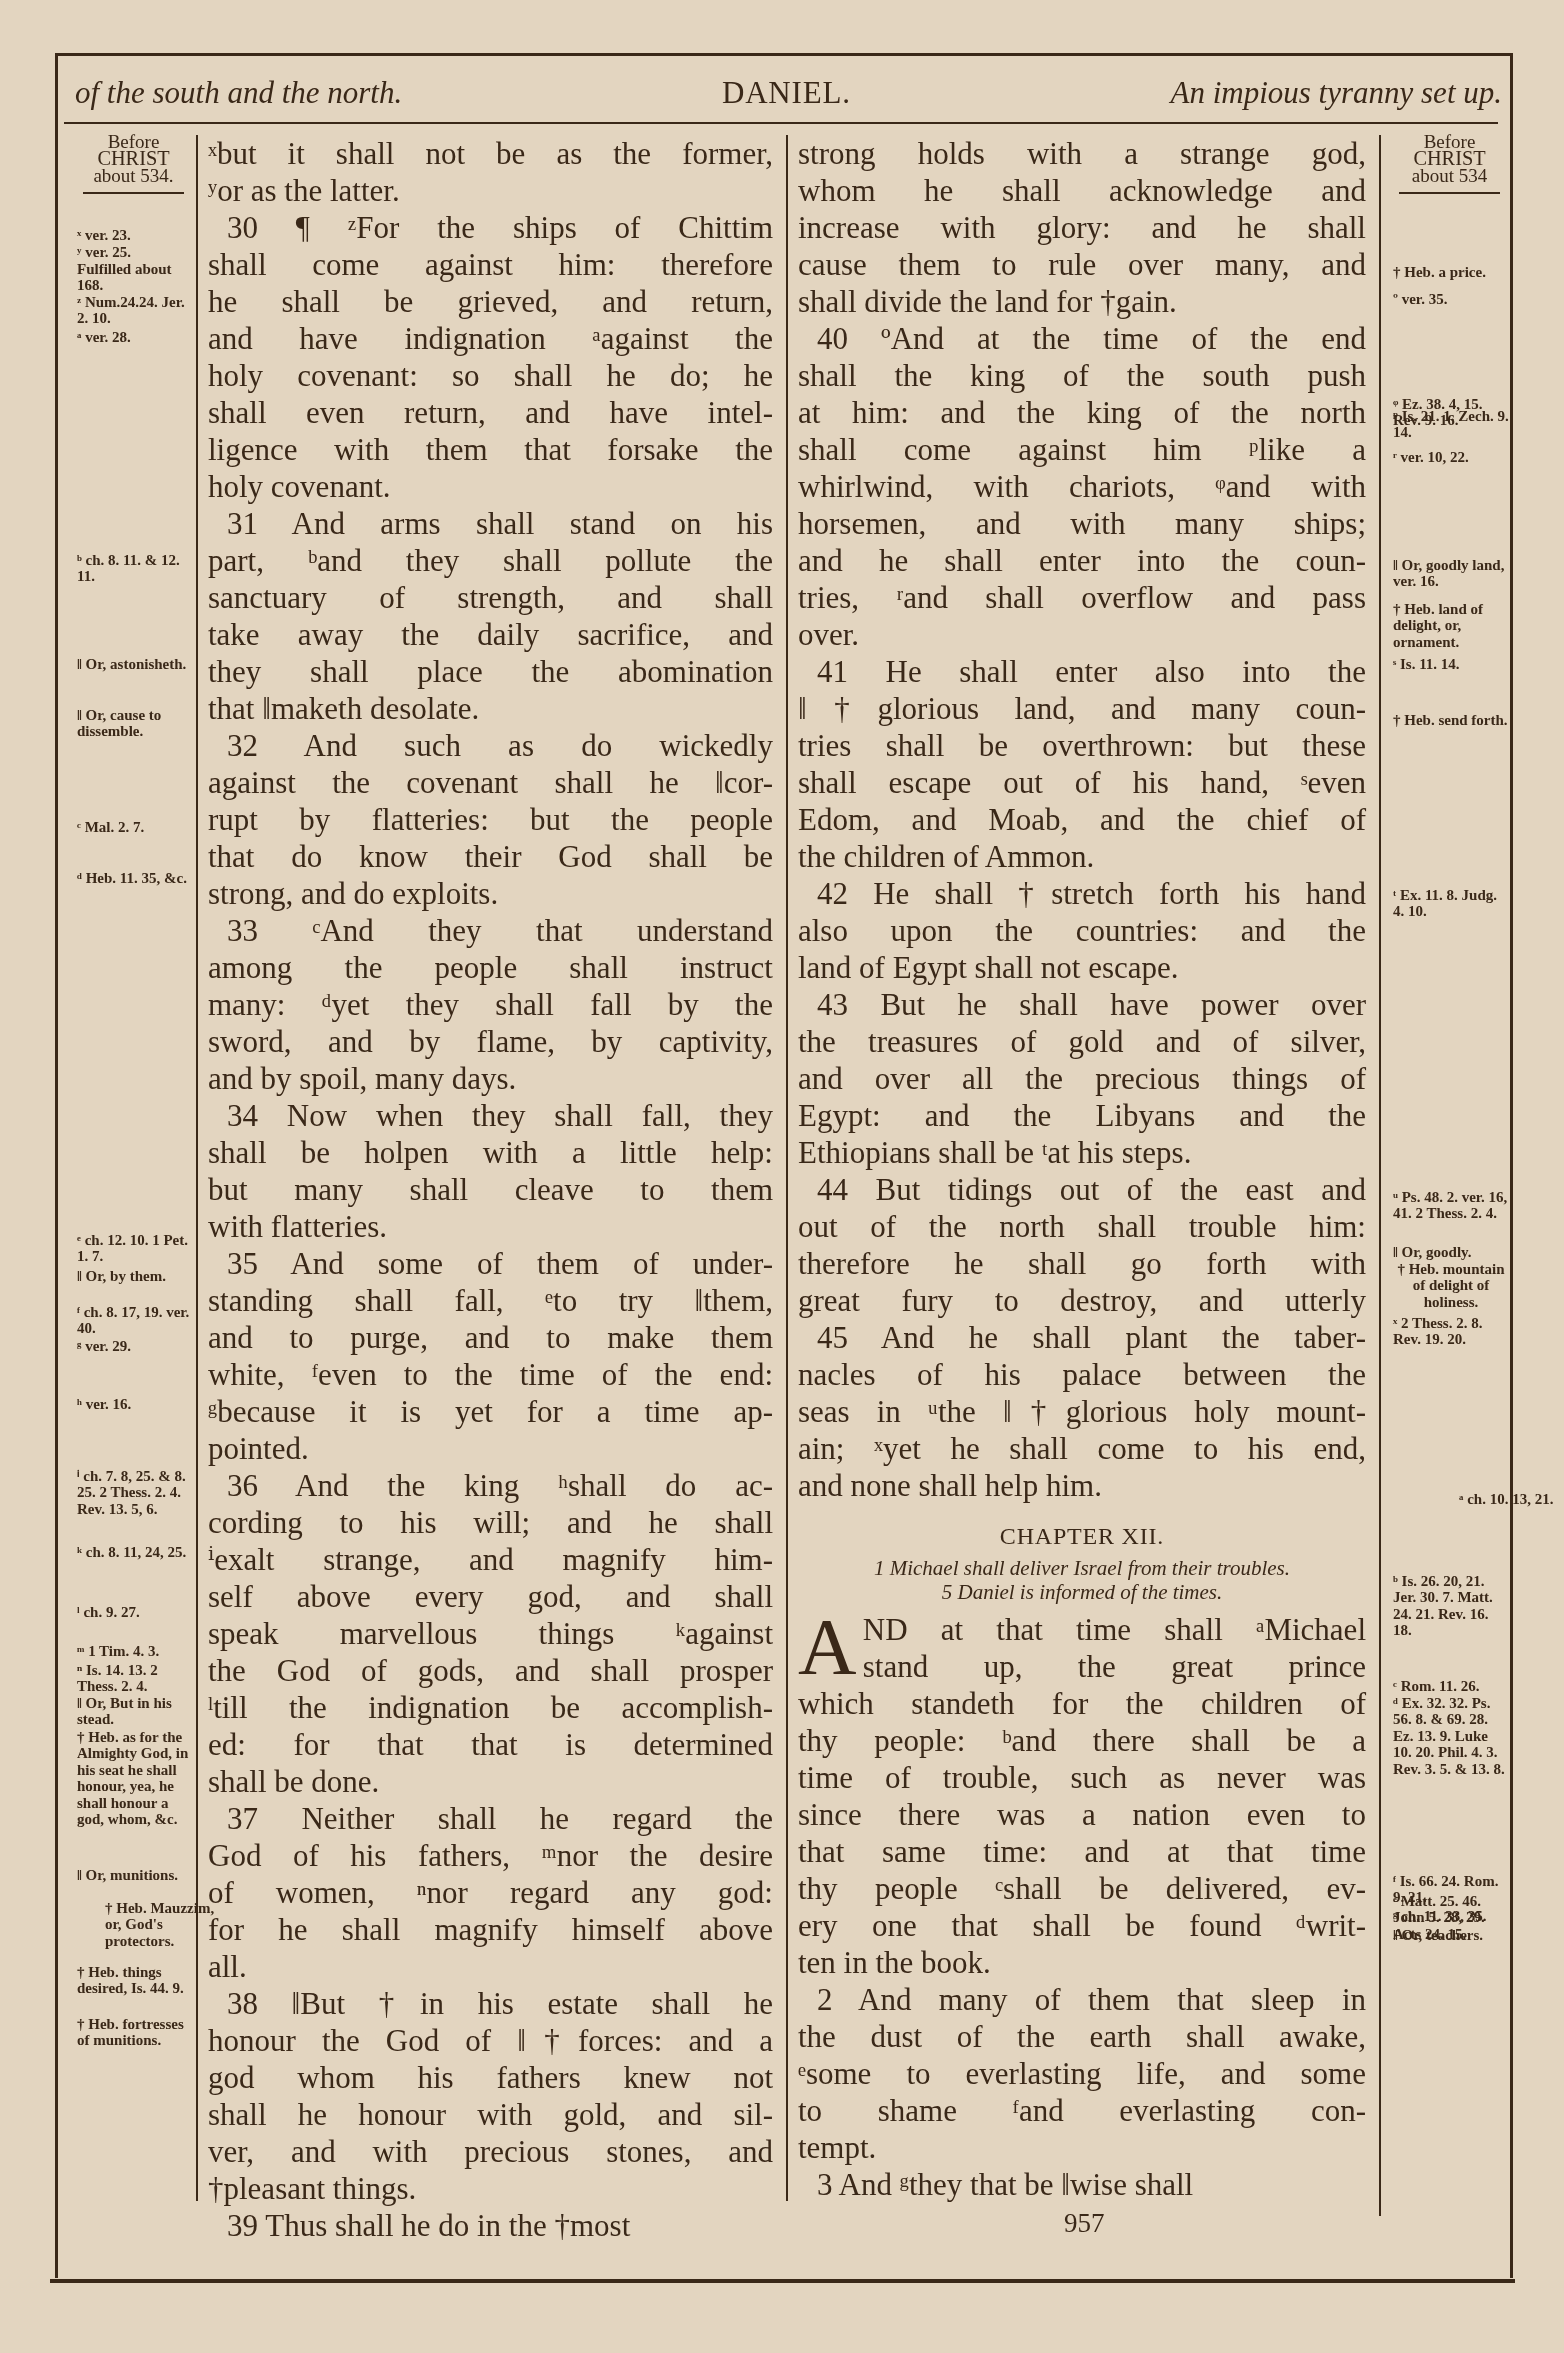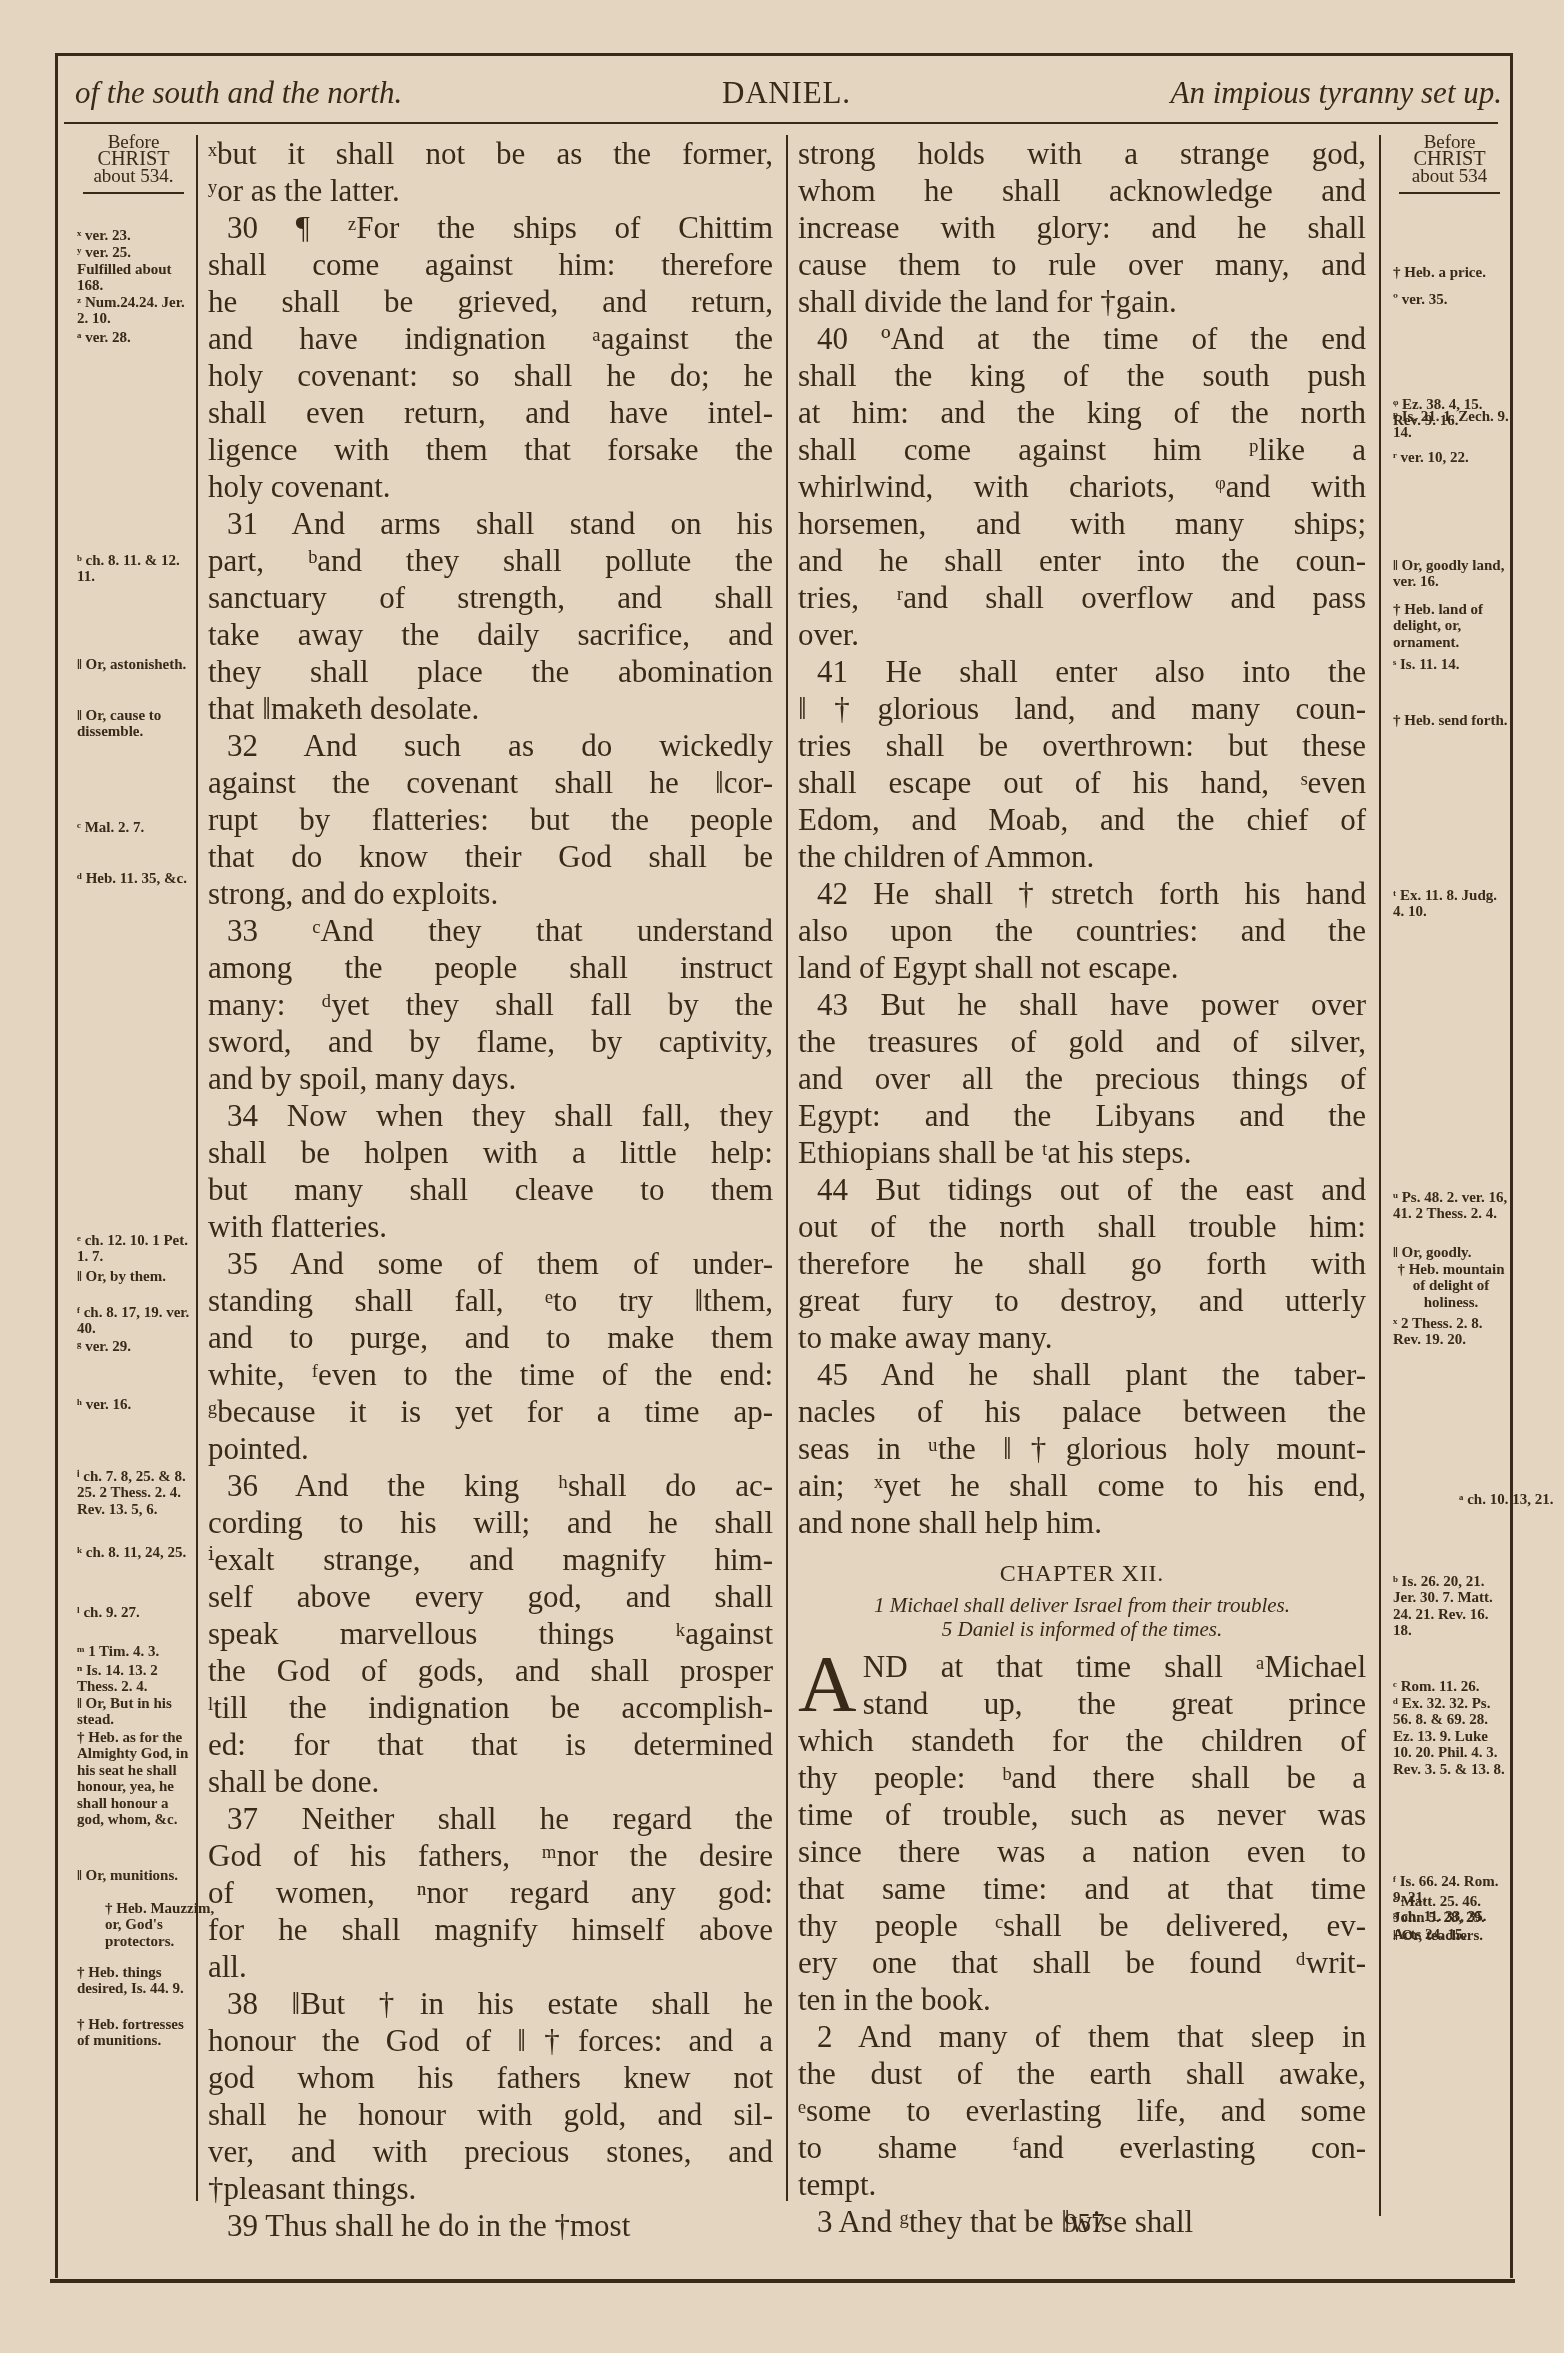--- a/index.html
+++ b/index.html
@@ -215,21 +215,20 @@
       <span class="line last">land of Egypt shall not escape.</span>
       <span class="line indent">43 But he shall have power over</span>
       <span class="line">the treasures of gold and of silver,</span>
       <span class="line">and over all the precious things of</span>
       <span class="line">Egypt: and the Libyans and the</span>
       <span class="line last">Ethiopians shall be ᵗat his steps.</span>
       <span class="line indent">44 But tidings out of the east and</span>
       <span class="line">out of the north shall trouble him:</span>
       <span class="line">therefore he shall go forth with</span>
       <span class="line">great fury to destroy, and utterly</span>
-      <span class="line last">to make away many.</span>
       <span class="line indent">45 And he shall plant the taber-</span>
       <span class="line">nacles of his palace between the</span>
       <span class="line">seas in ᵘthe ‖†glorious holy mount-</span>
       <span class="line">ain; ˣyet he shall come to his end,</span>
       <span class="line last">and none shall help him.</span>
     </div>
   <div style="margin-top:12.5px;">
     <div class="chapter">CHAPTER XII.</div>
     <div class="summary">1 Michael shall deliver Israel from their troubles.</div>
     <div class="summary" style="margin-bottom:7.8px;">5 Daniel is informed of the times.</div>

